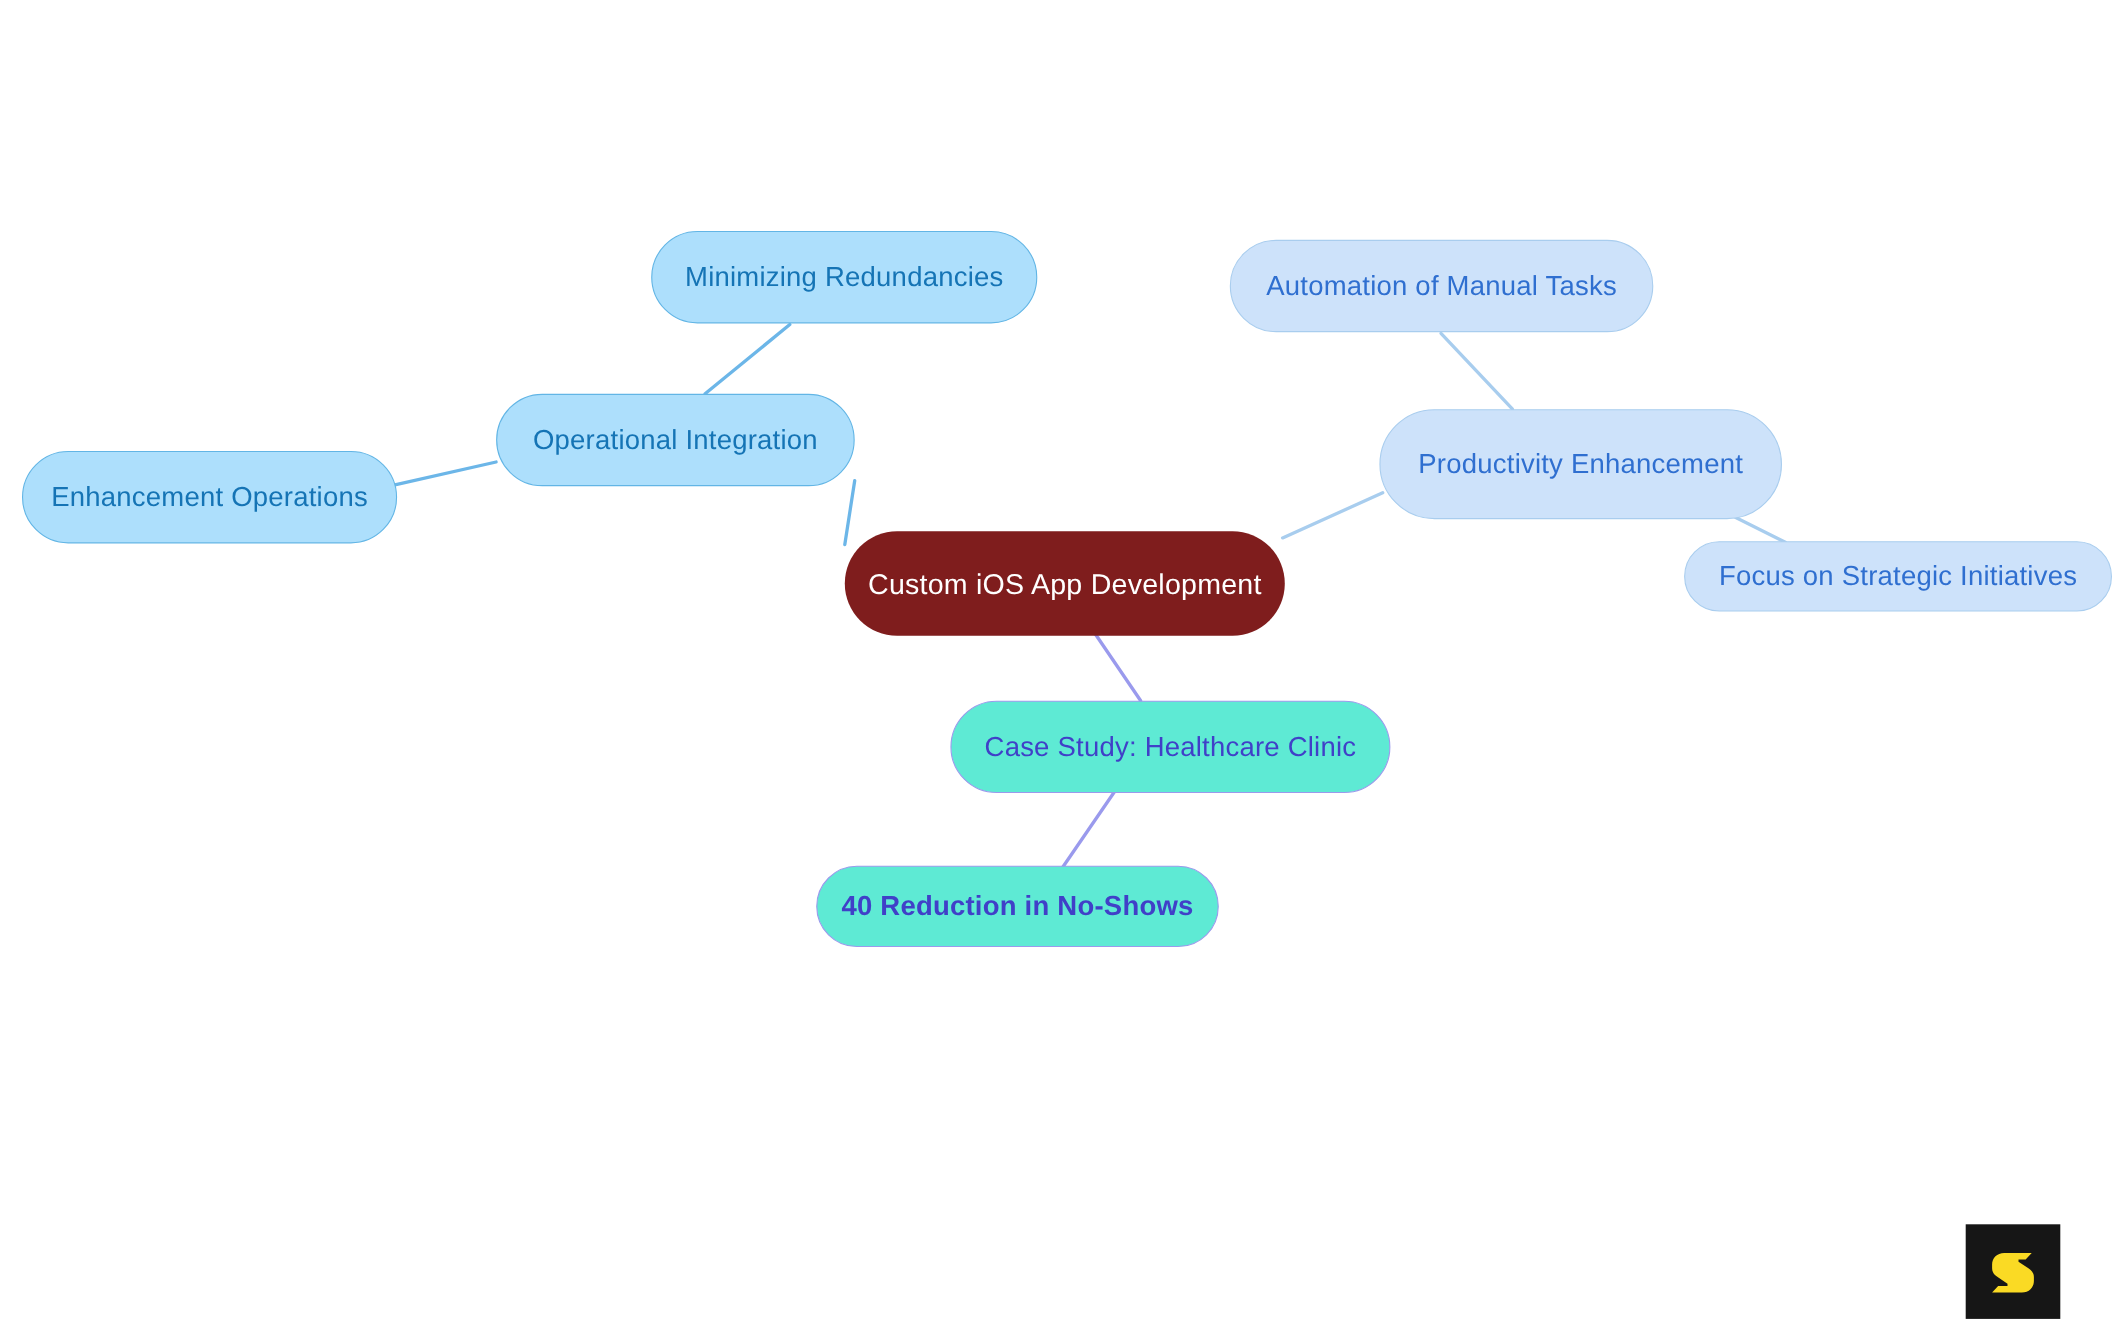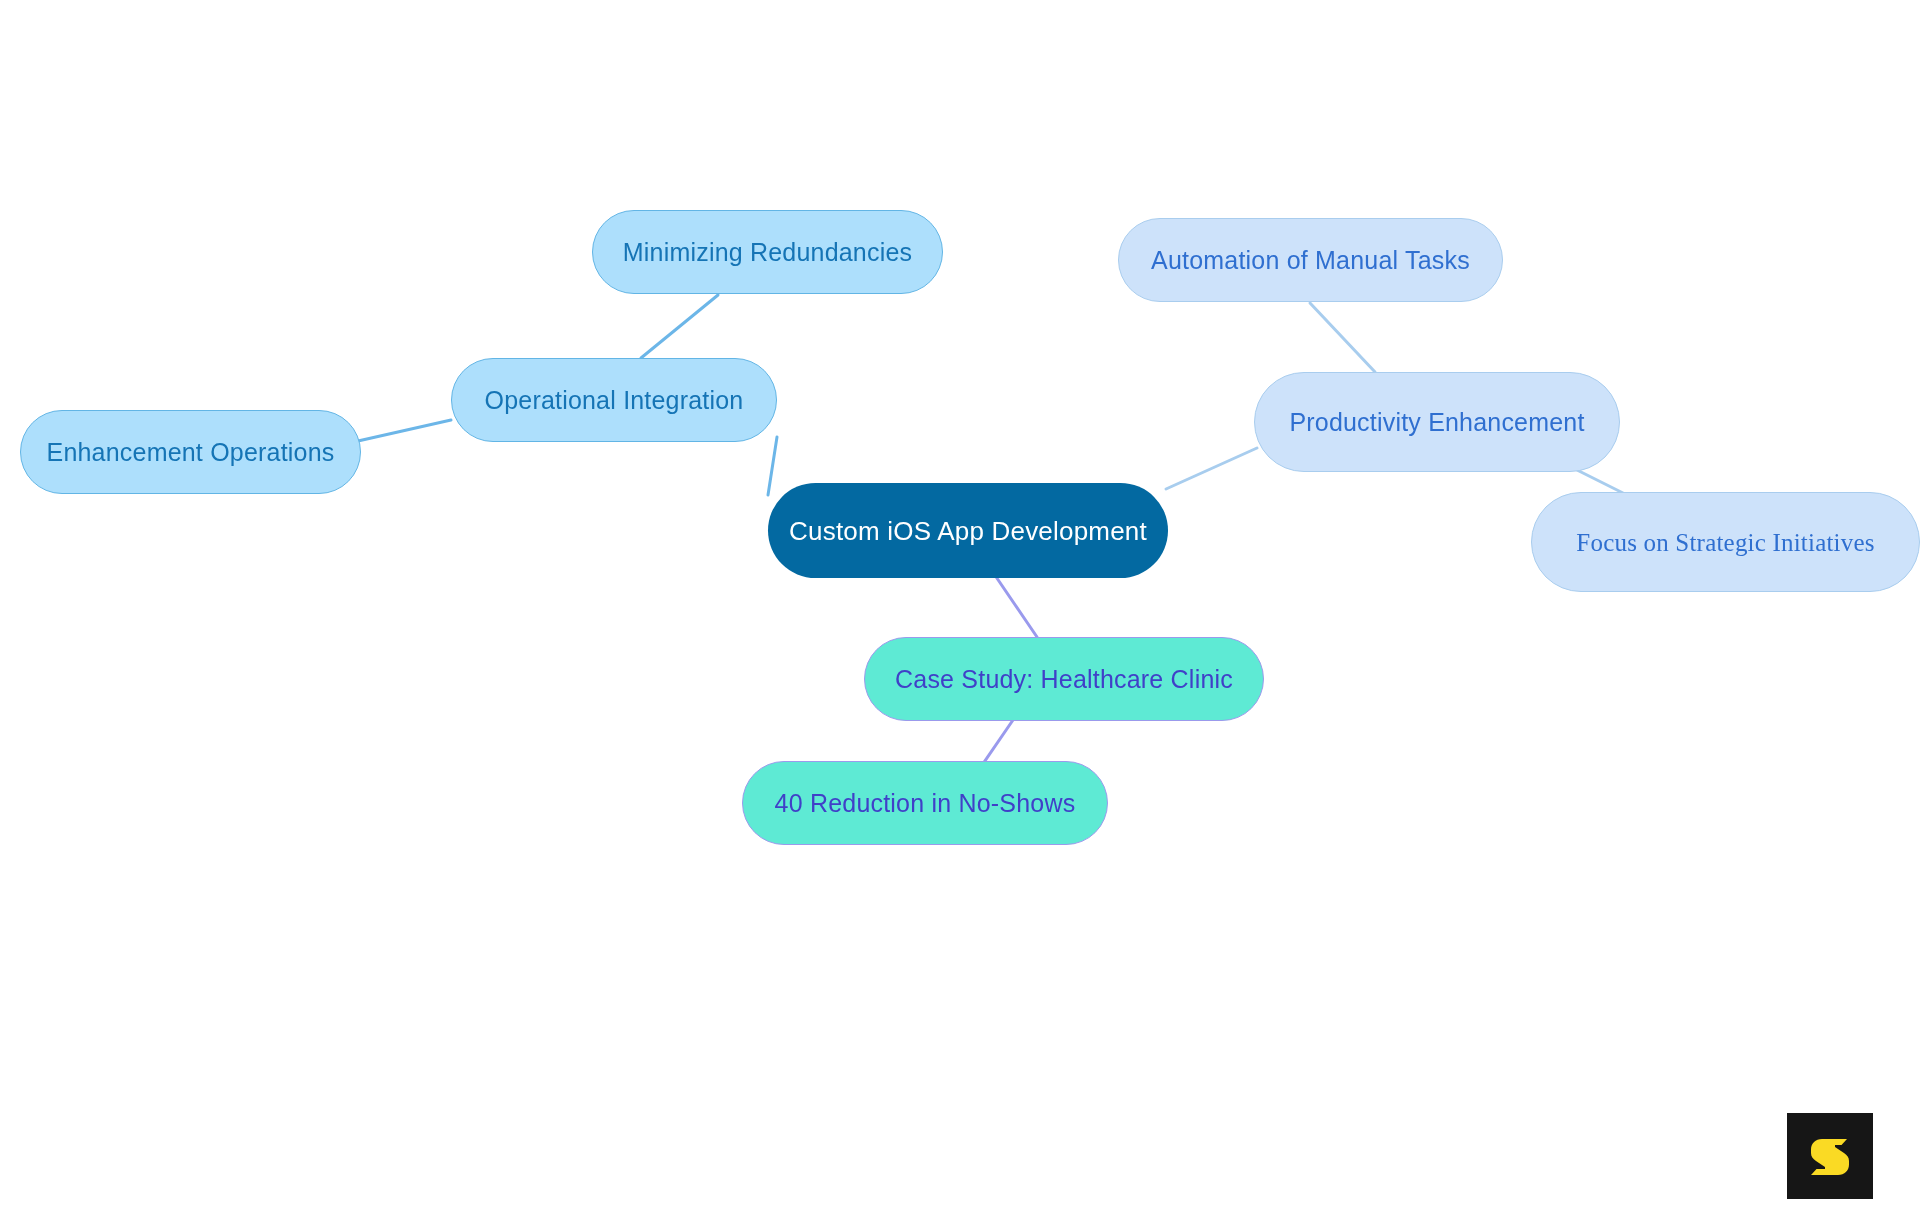--- a/index.html
+++ b/index.html
@@ -45,21 +45,21 @@
     text-align: center;
   }
 
   .node-label {
     display: block;
     line-height: 1;
   }
 
   
   .node.root {
-    background: #0369a1;
+    background: #7f1d1d;
     border: none;
     color: #ffffff;
     font-size: 26px;
   }
 
   
   .node.blue-bright {
     background: #addffc;
     border: 1.6px solid #62b5e5;
     color: #1574b5;
@@ -126,27 +126,27 @@
       </div>
       <div class="node blue-bright" style="left: 20px; top: 410px; width: 341px; height: 84px;">
         <span class="node-label">Enhancement Operations</span>
       </div>
       <div class="node blue-pale" style="left: 1254px; top: 372px; width: 366px; height: 100px;">
         <span class="node-label">Productivity Enhancement</span>
       </div>
       <div class="node blue-pale" style="left: 1118px; top: 218px; width: 385px; height: 84px;">
         <span class="node-label">Automation of Manual Tasks</span>
       </div>
-      <div class="node blue-pale" style="left: 1531px; top: 492px; width: 389px; height: 100px; font-family: Liberation Serif, serif;">
+      <div class="node blue-pale" style="left: 1531px; top: 492px; width: 389px; height: 64px;">
         <span class="node-label">Focus on Strategic Initiatives</span>
       </div>
       <div class="node purple" style="left: 864px; top: 637px; width: 400px; height: 84px;">
         <span class="node-label">Case Study: Healthcare Clinic</span>
       </div>
-      <div class="node purple" style="left: 742px; top: 761px; width: 366px; height: 84px;">
+      <div class="node purple" style="left: 742px; top: 787px; width: 366px; height: 74px; font-weight: bold;">
         <span class="node-label">40 Reduction in No-Shows</span>
       </div>
     </div>
 
   <div id="watermark-logo">
     <svg width="56" height="56" viewBox="0 0 56 56" aria-hidden="true">
       <path d="M45 11 L20 11 C13.5 11 9 15.5 9 21.5 L9 25 C9 28.5 10.8 30.8 14 33 L23 39 L23 41 L14.5 41 L9 47 L36 47 C42.5 47 47 42.5 47 36.5 L47 33 C47 29.5 45.2 27.2 42 25 L33 19 L33 17 L39.5 17 Z" fill="#fada24"></path>
     </svg>
   </div>
 

